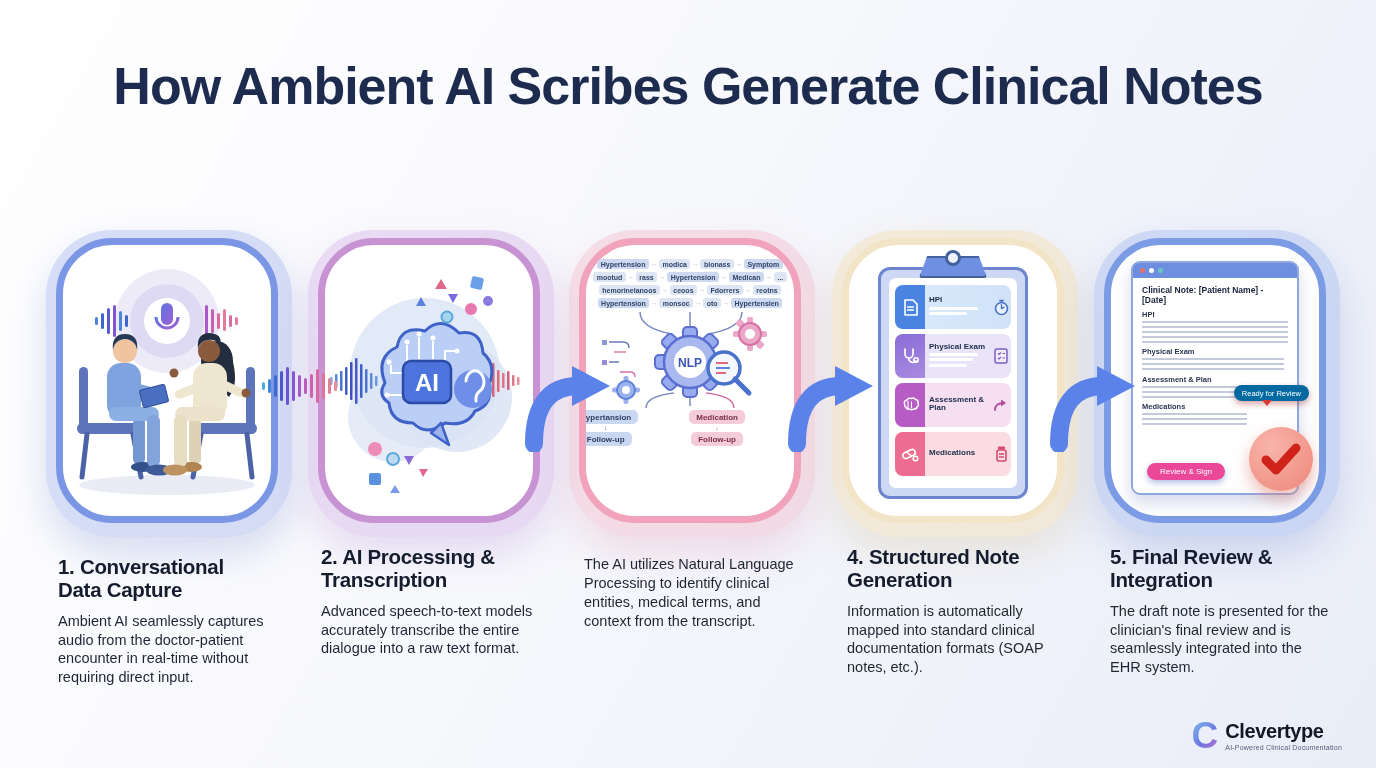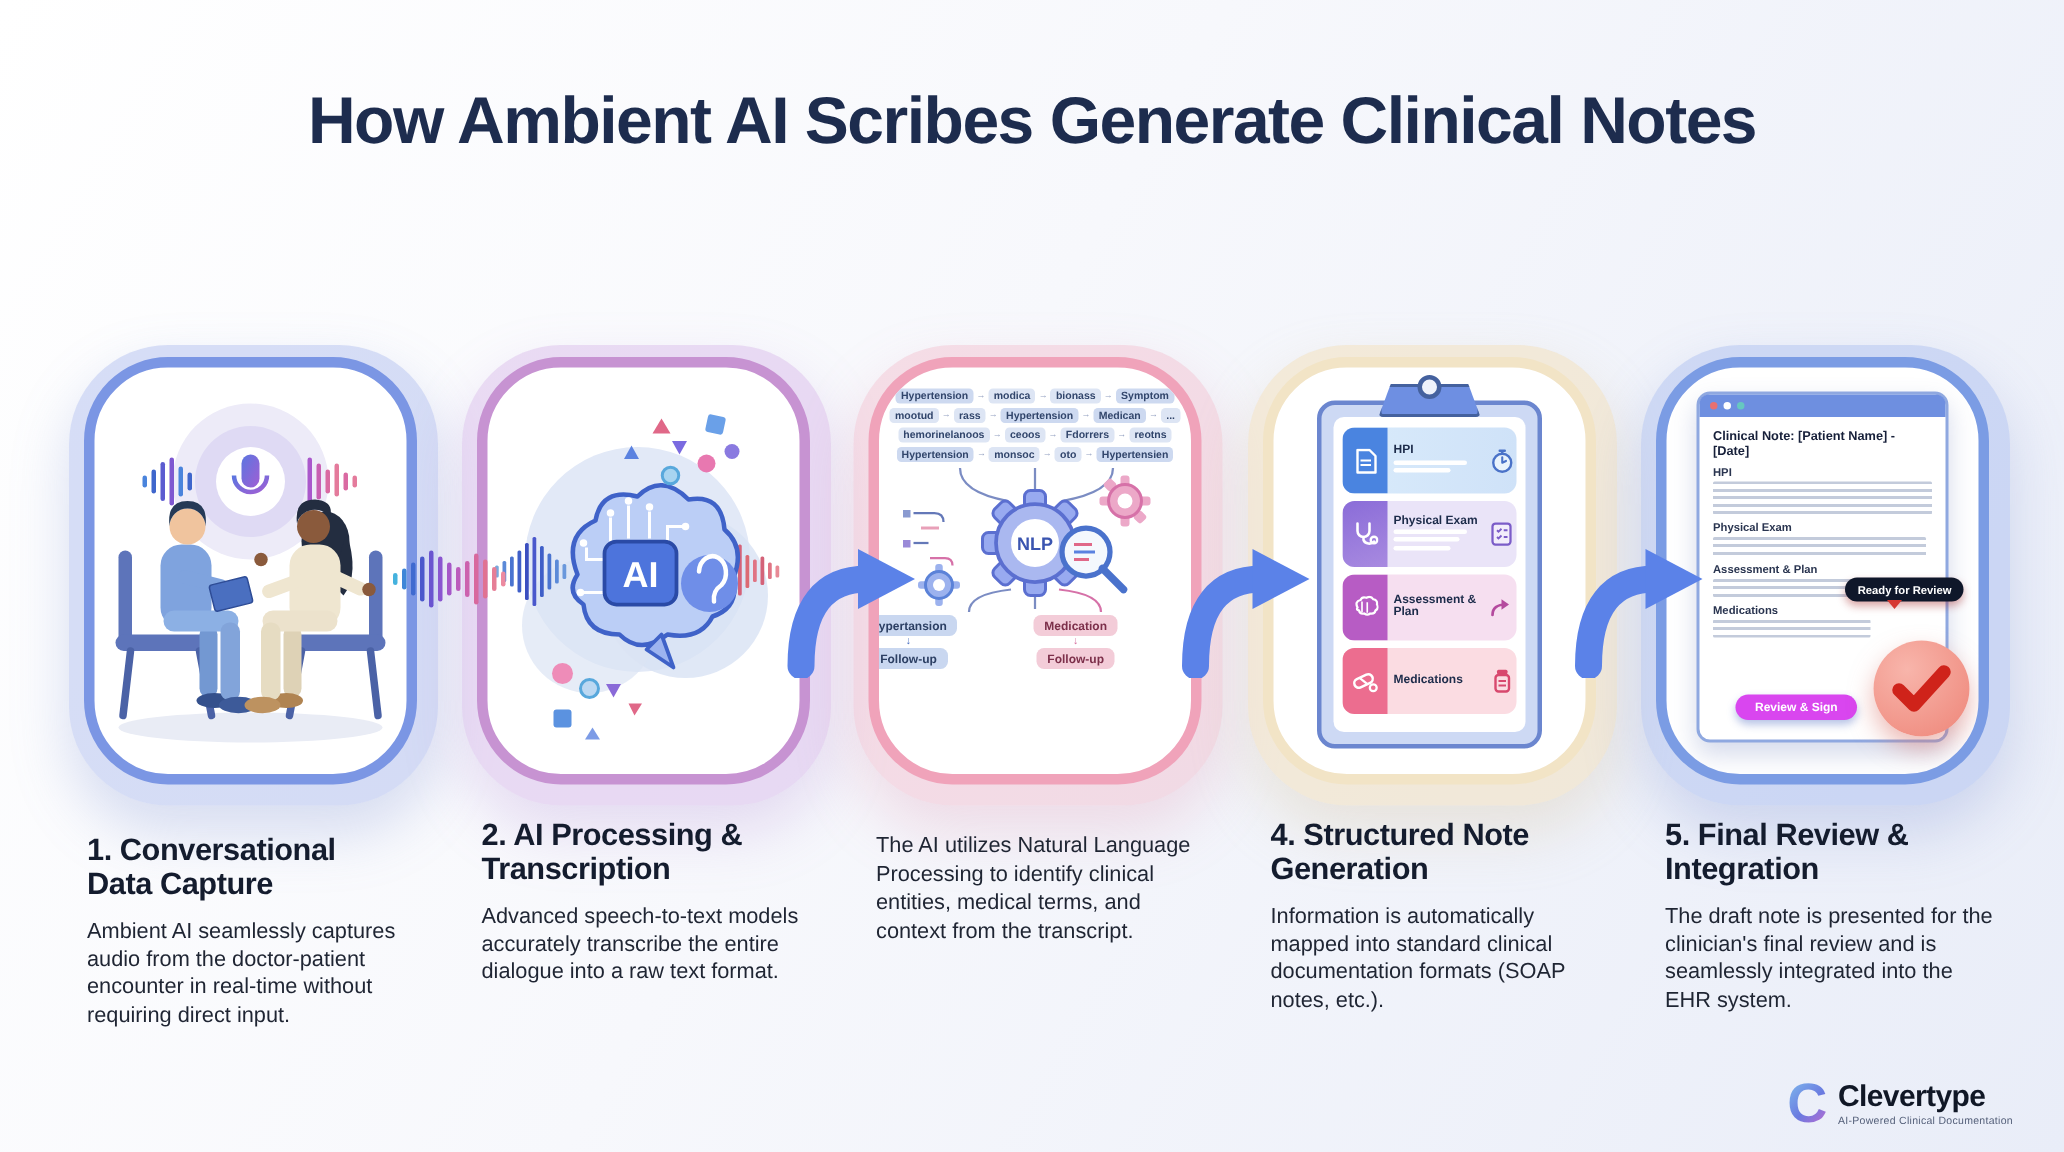--- a/index.html
+++ b/index.html
@@ -6,21 +6,21 @@
   body{
     width:1376px;height:768px;overflow:hidden;
     font-family:"Liberation Sans",sans-serif;
     background:linear-gradient(120deg,#ffffff 0%,#f7f8fc 45%,#e9edf8 100%);
   }
   #canvas{position:relative;width:1376px;height:768px;}
 
   
   .title{
     position:absolute;top:56px;left:0;width:100%;text-align:center;
-    font-size:44px;font-weight:800;letter-spacing:-1px;color:#1d2c4e;
+    font-size:52px;font-weight:800;letter-spacing:-1px;color:#1d2c4e;
   }
 
   
   .halo{position:absolute;width:246px;height:307px;border-radius:66px;}
   .h1{left:46px;top:230px;background:rgba(125,150,228,.30);box-shadow:0 18px 38px rgba(120,140,210,.28);}
   .h2{left:308px;top:230px;background:rgba(190,135,218,.28);box-shadow:0 18px 38px rgba(170,130,210,.25);}
   .h3{left:569px;top:230px;background:rgba(240,155,180,.30);box-shadow:0 18px 38px rgba(220,140,170,.25);}
   .h4{left:832px;top:230px;background:rgba(242,222,184,.50);box-shadow:0 18px 38px rgba(210,190,150,.30);}
   .h5{left:1094px;top:230px;background:rgba(125,155,232,.30);box-shadow:0 18px 38px rgba(120,140,210,.28);}
 
@@ -111,37 +111,37 @@
   .dot.red{background:#e87070;} .dot.white{background:#ffffff;} .dot.teal{background:#66c8c0;}
   .note{padding:7px 9px 0 9px;}
   .note-title{font-size:8.5px;font-weight:bold;color:#17203a;margin-bottom:5px;}
   .sec-h{font-size:7.5px;font-weight:bold;color:#2a3550;margin:4px 0 2px 0;}
   .lines{background:repeating-linear-gradient(to bottom,#c3cbdb 0 2px,transparent 2px 5px);border-radius:1px;}
   .lines.s1{height:22px;width:100%;}
   .lines.s2{height:13px;width:97%;}
   .lines.s3{height:12px;width:94%;}
   .lines.s4{height:12px;width:72%;}
   .badge{
-    position:absolute;right:-12px;top:122px;background:#0f172a;color:#ffffff;
-    font-size:7.5px;font-weight:bold;padding:3.5px 8px;border-radius:9px;
+    position:absolute;right:-12px;top:122px;background:#0369a1;color:#ffffff;
+    font-size:7.5px;font-weight:normal;padding:3.5px 8px;border-radius:9px;
     box-shadow:0 3px 6px rgba(160,30,30,.4);z-index:6;white-space:nowrap;
   }
   .badge::after{
     content:"";position:absolute;left:28px;bottom:-5px;
     border-left:5px solid transparent;border-right:5px solid transparent;border-top:6px solid #d63832;
   }
   .check-wrap{
     position:absolute;right:-16px;bottom:2px;width:64px;height:64px;border-radius:50%;
     background:radial-gradient(circle at 35% 30%,#f8b5ab,#ee8578);
     box-shadow:0 8px 16px rgba(220,120,110,.5);z-index:5;
     display:flex;align-items:center;justify-content:center;
   }
   .sign-btn{
-    position:absolute;bottom:13px;left:24px;background:#d946ef;color:#ffffff;
-    font-size:8px;font-weight:bold;padding:4px 13px;border-radius:11px;
+    position:absolute;bottom:13px;left:14px;background:#ec4899;color:#ffffff;
+    font-size:8px;font-weight:normal;padding:4px 13px;border-radius:11px;
     box-shadow:0 3px 6px rgba(70,100,190,.4);white-space:nowrap;
   }
 
   
   .step-text{position:absolute;top:545px;}
   .t1{left:58px;margin-top:10px;} .t2{left:321px;} .t3{left:584px;} .t4{left:847px;} .t5{left:1110px;}
   .step-h{width:196px;font-size:20.5px;font-weight:800;line-height:1.14;letter-spacing:-0.3px;color:#141c2e;}
   .step-b{width:226px;margin-top:10px;font-size:14.5px;line-height:1.3;color:#1f2533;}
 
   

